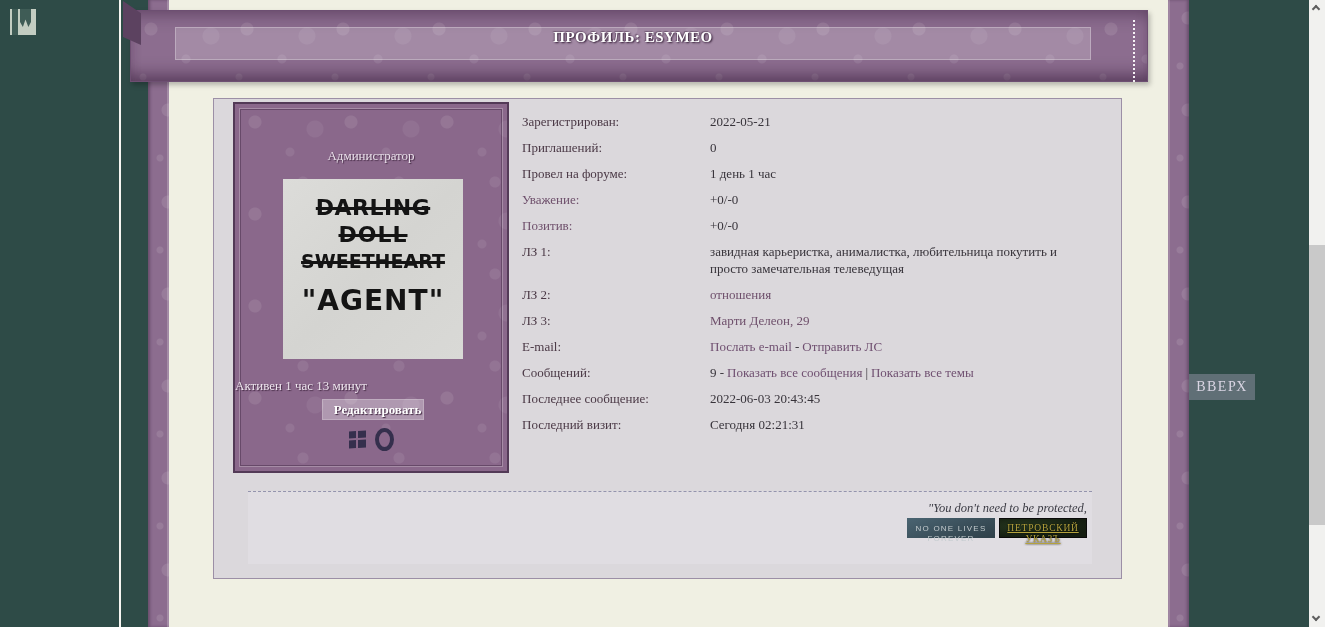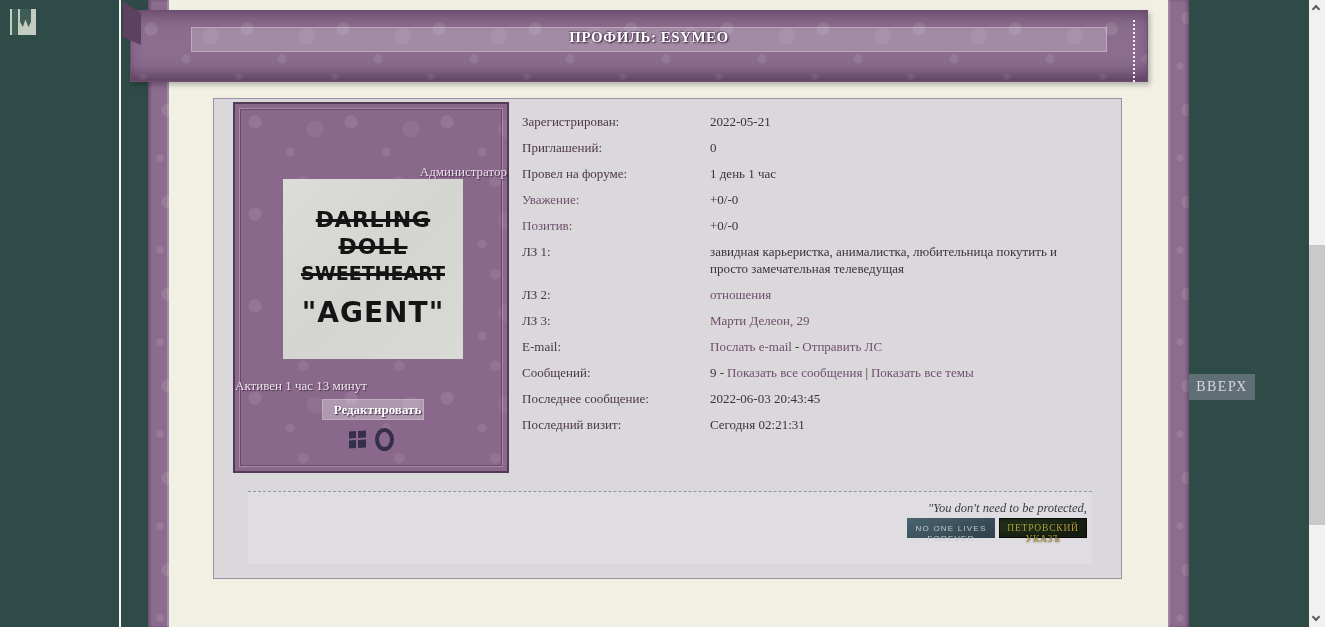--- a/index.html
+++ b/index.html
@@ -31,21 +31,21 @@
   .banner {
     position:absolute; left:130px; top:10px; width:1018px; height:72px; z-index:6;
     border:1px solid #6d4f72;
     box-shadow:inset 0 12px 16px -8px rgba(50,25,55,.45), inset 0 -14px 16px -8px rgba(45,20,50,.55), 2px 3px 5px rgba(0,0,0,.25);
   }
   .ribbon-tail {
     position:absolute; left:-8px; top:-10px; width:18px; height:44px;
     background:#5c4260; clip-path:polygon(0 0, 100% 28%, 100% 100%, 0 82%);
   }
   .title-bar {
-    position:absolute; left:60px; top:16px; width:916px; height:25px;
+    position:absolute; left:44px; top:16px; width:916px; height:33px;
     background:rgba(255,255,255,.20);
     border:1px solid rgba(255,255,255,.28);
     text-align:center; line-height:19px;
     font-weight:bold; font-size:15px; letter-spacing:.5px; color:#ffffff;
     text-shadow:1px 1px 2px rgba(40,18,42,.95), -1px -1px 1px rgba(40,18,42,.4);
   }
   .dotted-line { position:absolute; right:12px; top:9px; height:62px; width:0; border-left:2px dotted rgba(255,255,255,.92); }
 
   
   .panel {
@@ -66,26 +66,26 @@
     background-size:96px 92px;
   }
   .card-frame { position:absolute; inset:4px; border:1px solid rgba(255,255,255,.24); box-shadow:inset 0 0 0 1px rgba(60,35,65,.45); pointer-events:none; }
   .username-bar {
     position:absolute; left:20px; right:20px; top:20px; height:22px;
     background:rgba(255,255,255,.25);
     border-top:1px solid rgba(255,255,255,.35); border-bottom:1px solid rgba(90,60,95,.5);
     text-align:center; line-height:21px; font-weight:bold; font-size:13.5px; color:#ffffff;
     text-shadow:1px 1px 1px rgba(50,25,50,.85);
   }
-  .role { position:absolute; top:60px; width:100%; text-align:right; font-size:13px; color:#e9e0ea; text-shadow:1px 1px 1px rgba(50,25,50,.75); }
+  .role { position:absolute; top:44px; width:100%; text-align:center; font-size:13px; color:#e9e0ea; text-shadow:1px 1px 1px rgba(50,25,50,.75); }
   .avatar {
     position:absolute; left:48px; top:75px; width:180px; height:180px;
     background:linear-gradient(135deg,#dcdcd9 0%, #d4d4d1 50%, #d9d9d6 100%);
     color:#141414; text-align:center; font-family:"DejaVu Sans", sans-serif; font-weight:bold;
-    padding-top:27px;
+    padding-top:15px;
   }
   .av-line { line-height:27px; text-decoration:line-through; text-decoration-thickness:3px; }
   .av-l1 { font-size:22px; letter-spacing:0.5px; }
   .av-l2 { font-size:19px; letter-spacing:0; }
   .av-l3 { font-size:22px; letter-spacing:1px; }
   .av-main { font-size:28px; letter-spacing:1px; margin-top:10px; line-height:32px; }
   .active-text { position:absolute; top:274px; width:100%; text-align:left; font-size:13px; color:#efe7ef; text-shadow:1px 1px 1px rgba(50,25,50,.8); }
   .edit-btn {
     position:absolute; left:87px; top:295px; width:102px; height:21px;
     background:rgba(255,255,255,.32); border:1px solid rgba(255,255,255,.2);
@@ -119,21 +119,21 @@
   .fbanners { display:flex; justify-content:flex-end; gap:4px; margin-top:3px; }
   .fbanner { width:88px; height:20px; text-align:center; cursor:pointer; }
   .fbanner.nolf {
     background:linear-gradient(160deg,#4a6472 0%, #3a4f5a 55%, #2f4049 100%);
     color:#c3cbce; font-family:"Liberation Sans", sans-serif; font-size:8px; letter-spacing:1.2px;
     line-height:10px; padding-top:6px;
   }
   .fbanner.ukaz {
     background:radial-gradient(ellipse at 30% 40%, #26371f 0%, #141d10 75%);
     border:1px solid #0a0a0a; color:#b5a23c; font-size:9.5px; letter-spacing:.8px;
-    line-height:11px; padding-top:4px; text-shadow:0 0 2px rgba(0,0,0,.9);
+    line-height:11px; padding-top:4px; text-shadow:0 0 2px rgba(0,0,0,.9);text-decoration:underline;
   }
 
   
   .btn-up {
     position:absolute; left:1189px; top:374px; width:66px; height:26px; z-index:7;
     background:rgba(178,172,194,.38);
     text-align:center; line-height:26px; font-size:14px; letter-spacing:1.5px; color:#d9d5e3;
     cursor:pointer;
   }
 

